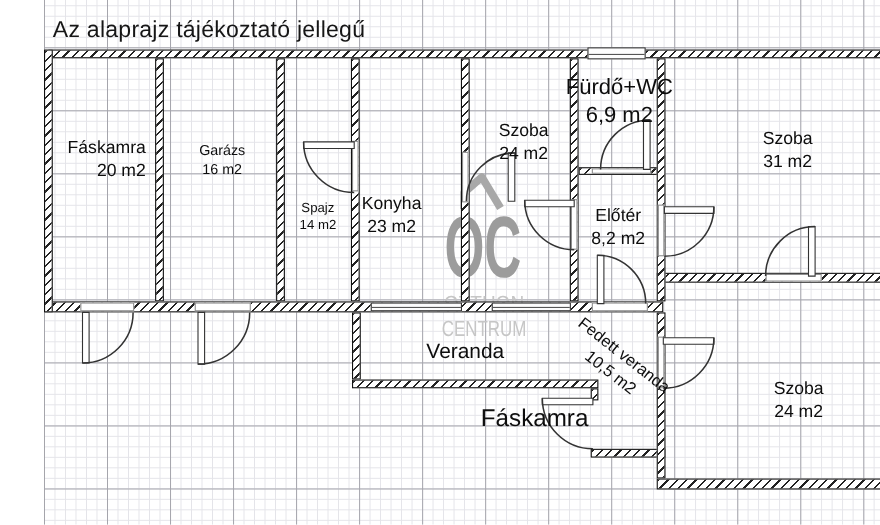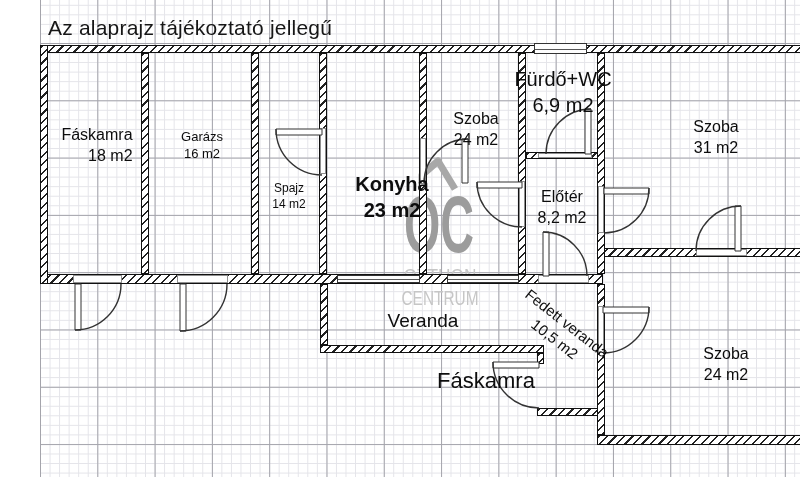--- a/index.html
+++ b/index.html
@@ -111,31 +111,31 @@
       <polygon points="563,307 609,307 609,313 563,313" fill="#ffffff" stroke="#333333" stroke-width="1"></polygon>
       <path d="M 609 307 A 46 46 0 0 1 563 353" fill="none" stroke="#333333" stroke-width="1.4"></path>
       <polygon points="499,362 453,362 453,368 499,368" fill="#ffffff" stroke="#333333" stroke-width="1"></polygon>
       <path d="M 453 362 A 46 46 0 0 0 499 408" fill="none" stroke="#333333" stroke-width="1.4"></path>
       <polygon points="503,276 503,232 509,232 509,276" fill="#ffffff" stroke="#333333" stroke-width="1"></polygon>
       <path d="M 503 232 A 44 44 0 0 1 547 276" fill="none" stroke="#333333" stroke-width="1.4"></path>
     </svg>
   <div id="labels-layer">
       <div class="room-label" style="left: 57px; top: 146px; font-size: 16px; text-align: right;">
         <span>Fáskamra</span>
-        <span>18 m2</span>
+        <span>20 m2</span>
       </div>
       <div class="room-label" style="left: 162px; top: 146px; font-size: 13px;">
         <span>Garázs</span>
         <span>16 m2</span>
       </div>
       <div class="room-label" style="left: 249px; top: 197px; font-size: 12px;">
         <span>Spajz</span>
         <span>14 m2</span>
       </div>
-      <div class="room-label" style="left: 352px; top: 197px; font-size: 20px; font-weight: bold;">
+      <div class="room-label" style="left: 316px; top: 197px; font-size: 16px;">
         <span>Konyha</span>
         <span>23 m2</span>
       </div>
       <div class="room-label" style="left: 436px; top: 130px; font-size: 16px;">
         <span>Szoba</span>
         <span>24 m2</span>
       </div>
       <div class="room-label" style="left: 523px; top: 92px; font-size: 20px;">
         <span>Fürdő+WC</span>
         <span>6,9 m2</span>

